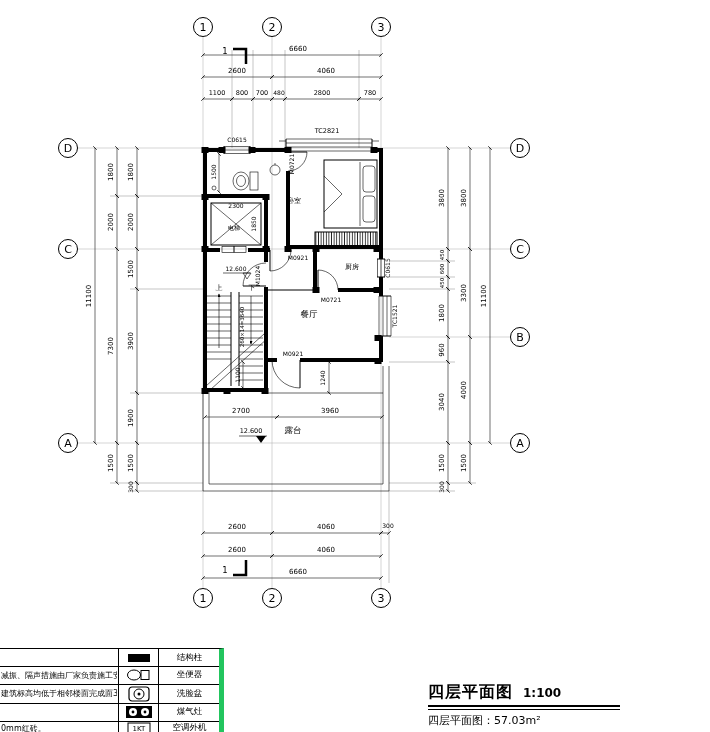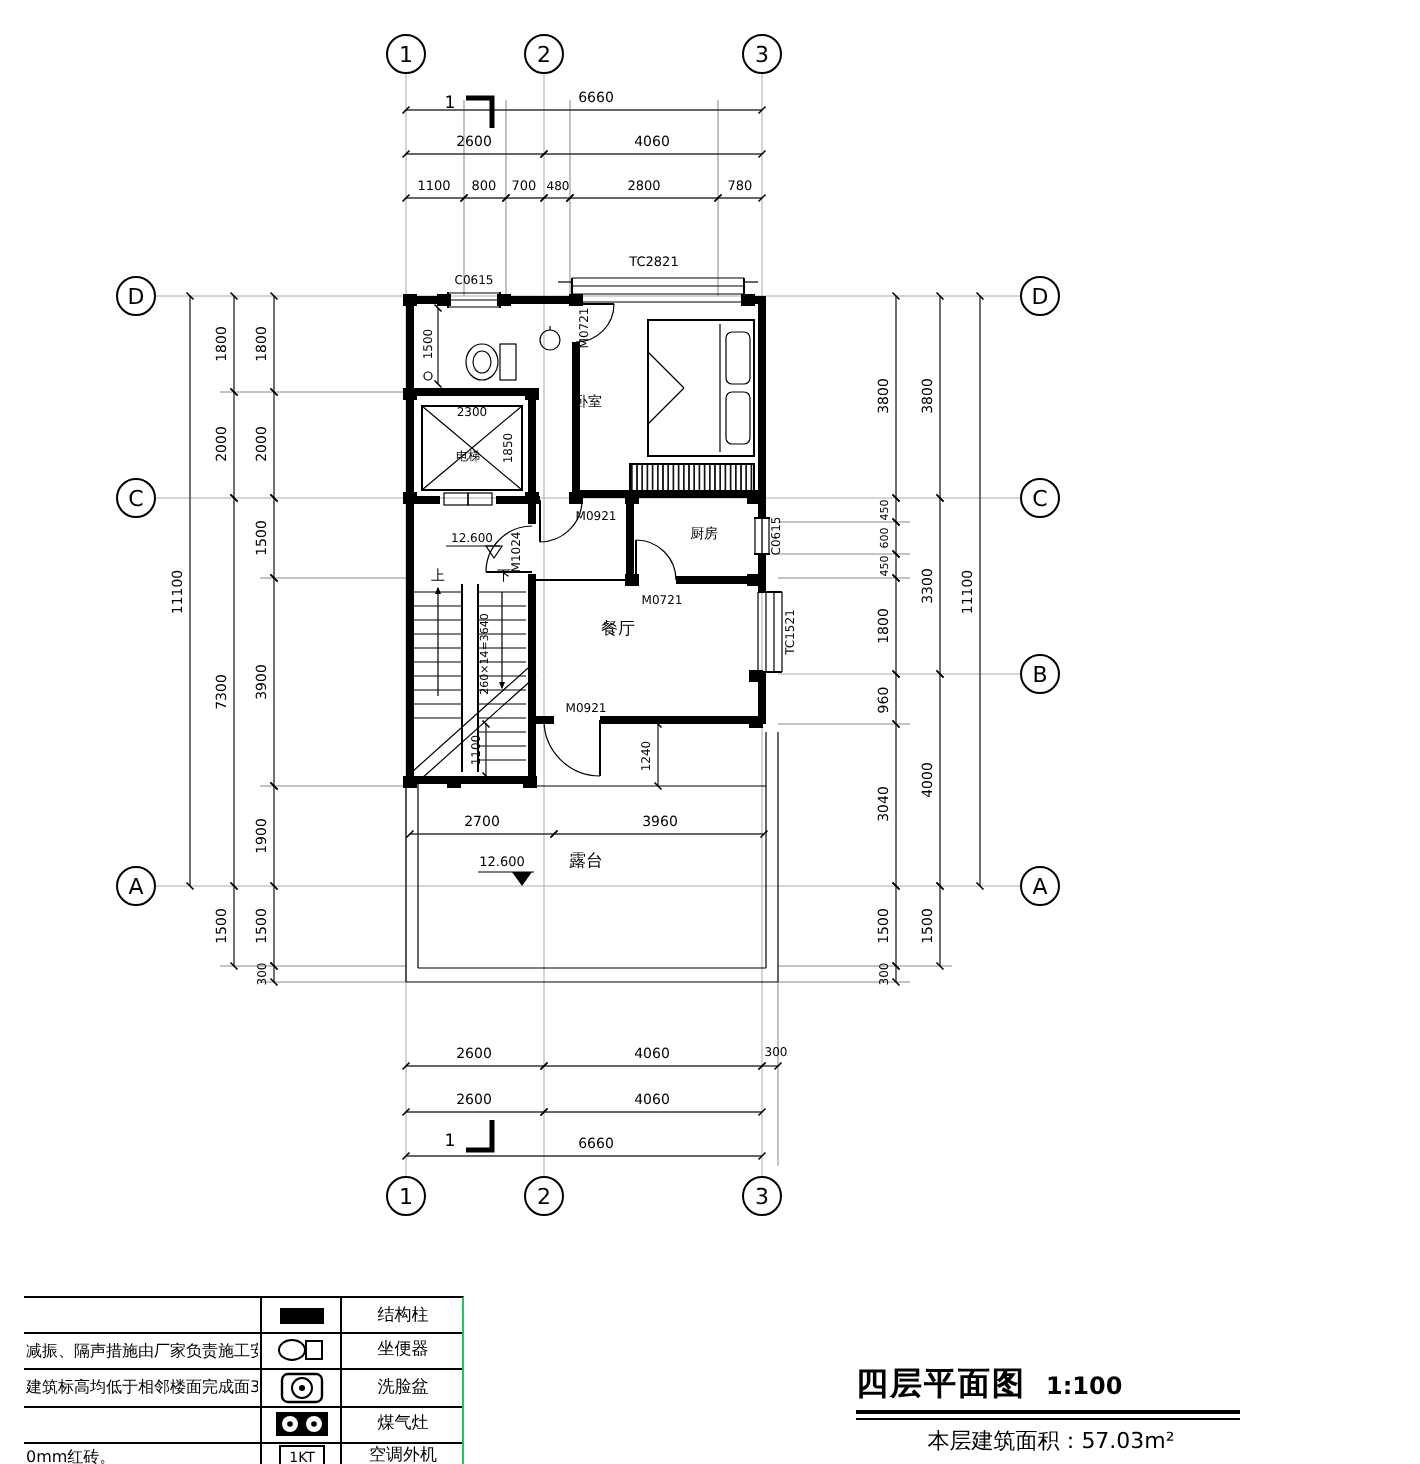--- a/index.html
+++ b/index.html
@@ -17,31 +17,31 @@
   .d7{font-size:7px;text-anchor:middle;}
   .d65{font-size:6.5px;text-anchor:middle;}
   .d6{font-size:6px;text-anchor:middle;}
   .d55{font-size:5.5px;text-anchor:middle;}
   .d85{font-size:8.5px;text-anchor:middle;}
   .cn6{font-size:6px;text-anchor:middle;}
   .cn7{font-size:7px;text-anchor:middle;}
   .cn8{font-size:8.5px;text-anchor:middle;}
   .bub{font-size:11px;text-anchor:middle;}
   
-  #legend{position:absolute;left:12px;top:648px;width:219px;height:84px;
-          border-top:1px solid #000;border-right:1px solid #22c55e;font-size:8.5px;color:#000;}
+  #legend{position:absolute;left:0;top:648px;width:219px;height:84px;
+          border-top:1px solid #000;border-right:5px solid #22c55e;font-size:8.5px;color:#000;}
   .lrow{position:absolute;left:0;width:219px;border-bottom:1px solid #000;display:flex;align-items:center;overflow:hidden;}
   .lnote{position:absolute;left:1px;top:0;width:116px;height:100%;display:flex;align-items:center;
          white-space:nowrap;overflow:hidden;font-size:8px;}
   .licon{position:absolute;left:118px;top:0;width:40px;height:100%;border-left:1px solid #000;
          display:flex;align-items:center;justify-content:center;}
   .lname{position:absolute;left:158px;top:0;width:61px;height:100%;border-left:1px solid #000;
          display:flex;align-items:center;justify-content:center;font-size:8.5px;}
   
-  #titleblock{position:absolute;left:428px;top:682px;width:195px;color:#000;text-align:center;}
+  #titleblock{position:absolute;left:428px;top:682px;width:195px;color:#000;}
   #titlerow{display:flex;align-items:baseline;gap:10px;}
   #tb-title{font-size:16px;font-weight:bold;letter-spacing:1px;}
   #tb-scale{font-size:12px;font-weight:bold;}
   #tb-rule{margin-top:2px;width:192px;border-top:2.5px solid #000;border-bottom:1px solid #000;height:2px;}
   #tb-area{margin-top:3px;font-size:11px;}
 </style>
 </head>
 <body>
 
 <div id="page">
@@ -479,16 +479,16 @@
   </div>
 </div>
 
 
 <div id="titleblock">
   <div id="titlerow">
     <span id="tb-title">四层平面图</span>
     <span id="tb-scale">1:100</span>
   </div>
   <div id="tb-rule"></div>
-  <div id="tb-area">本层建筑面积：57.03m²</div>
+  <div id="tb-area">四层平面图：57.03m²</div>
 </div>
 
 </div>
 
 </body></html>

